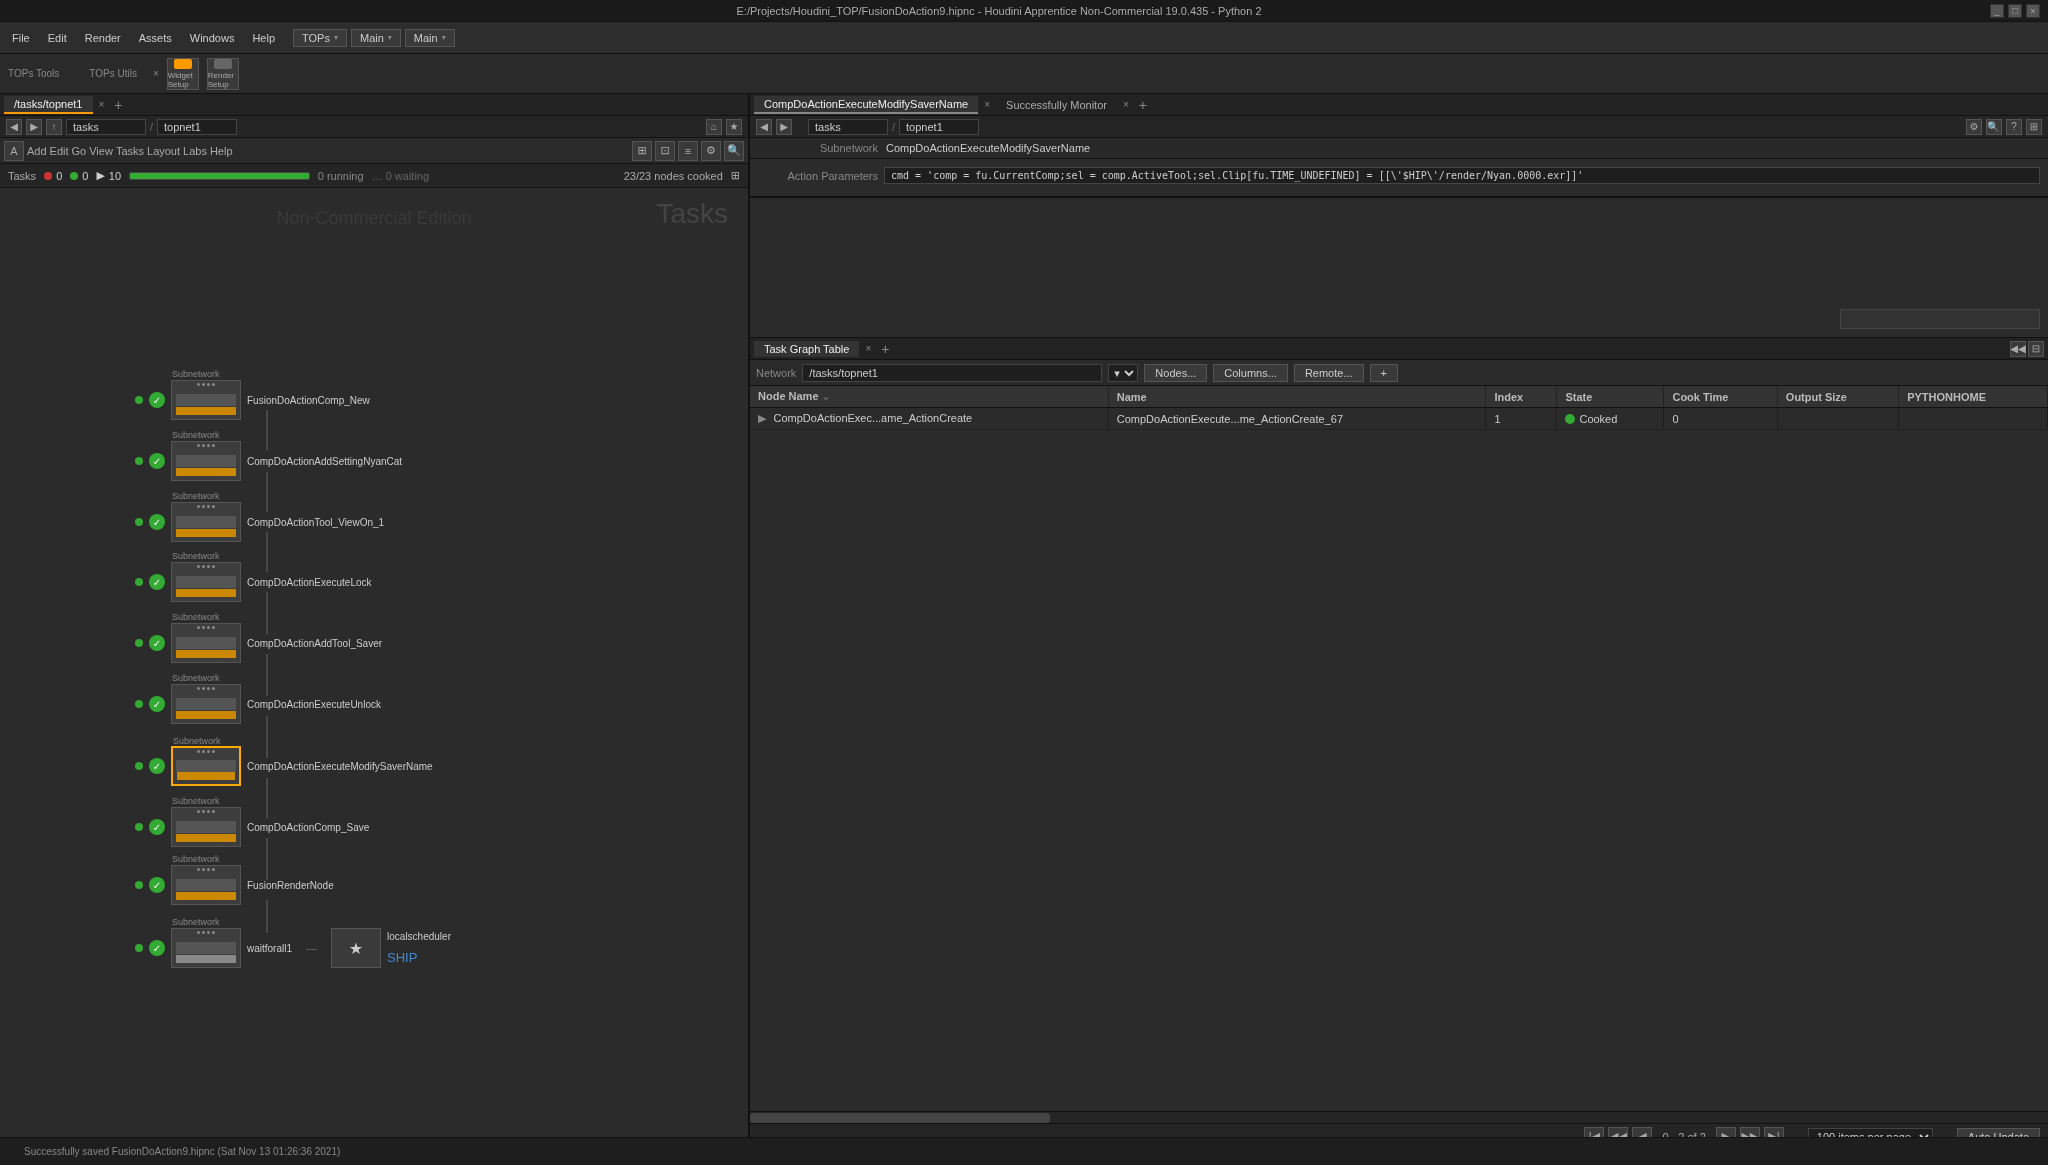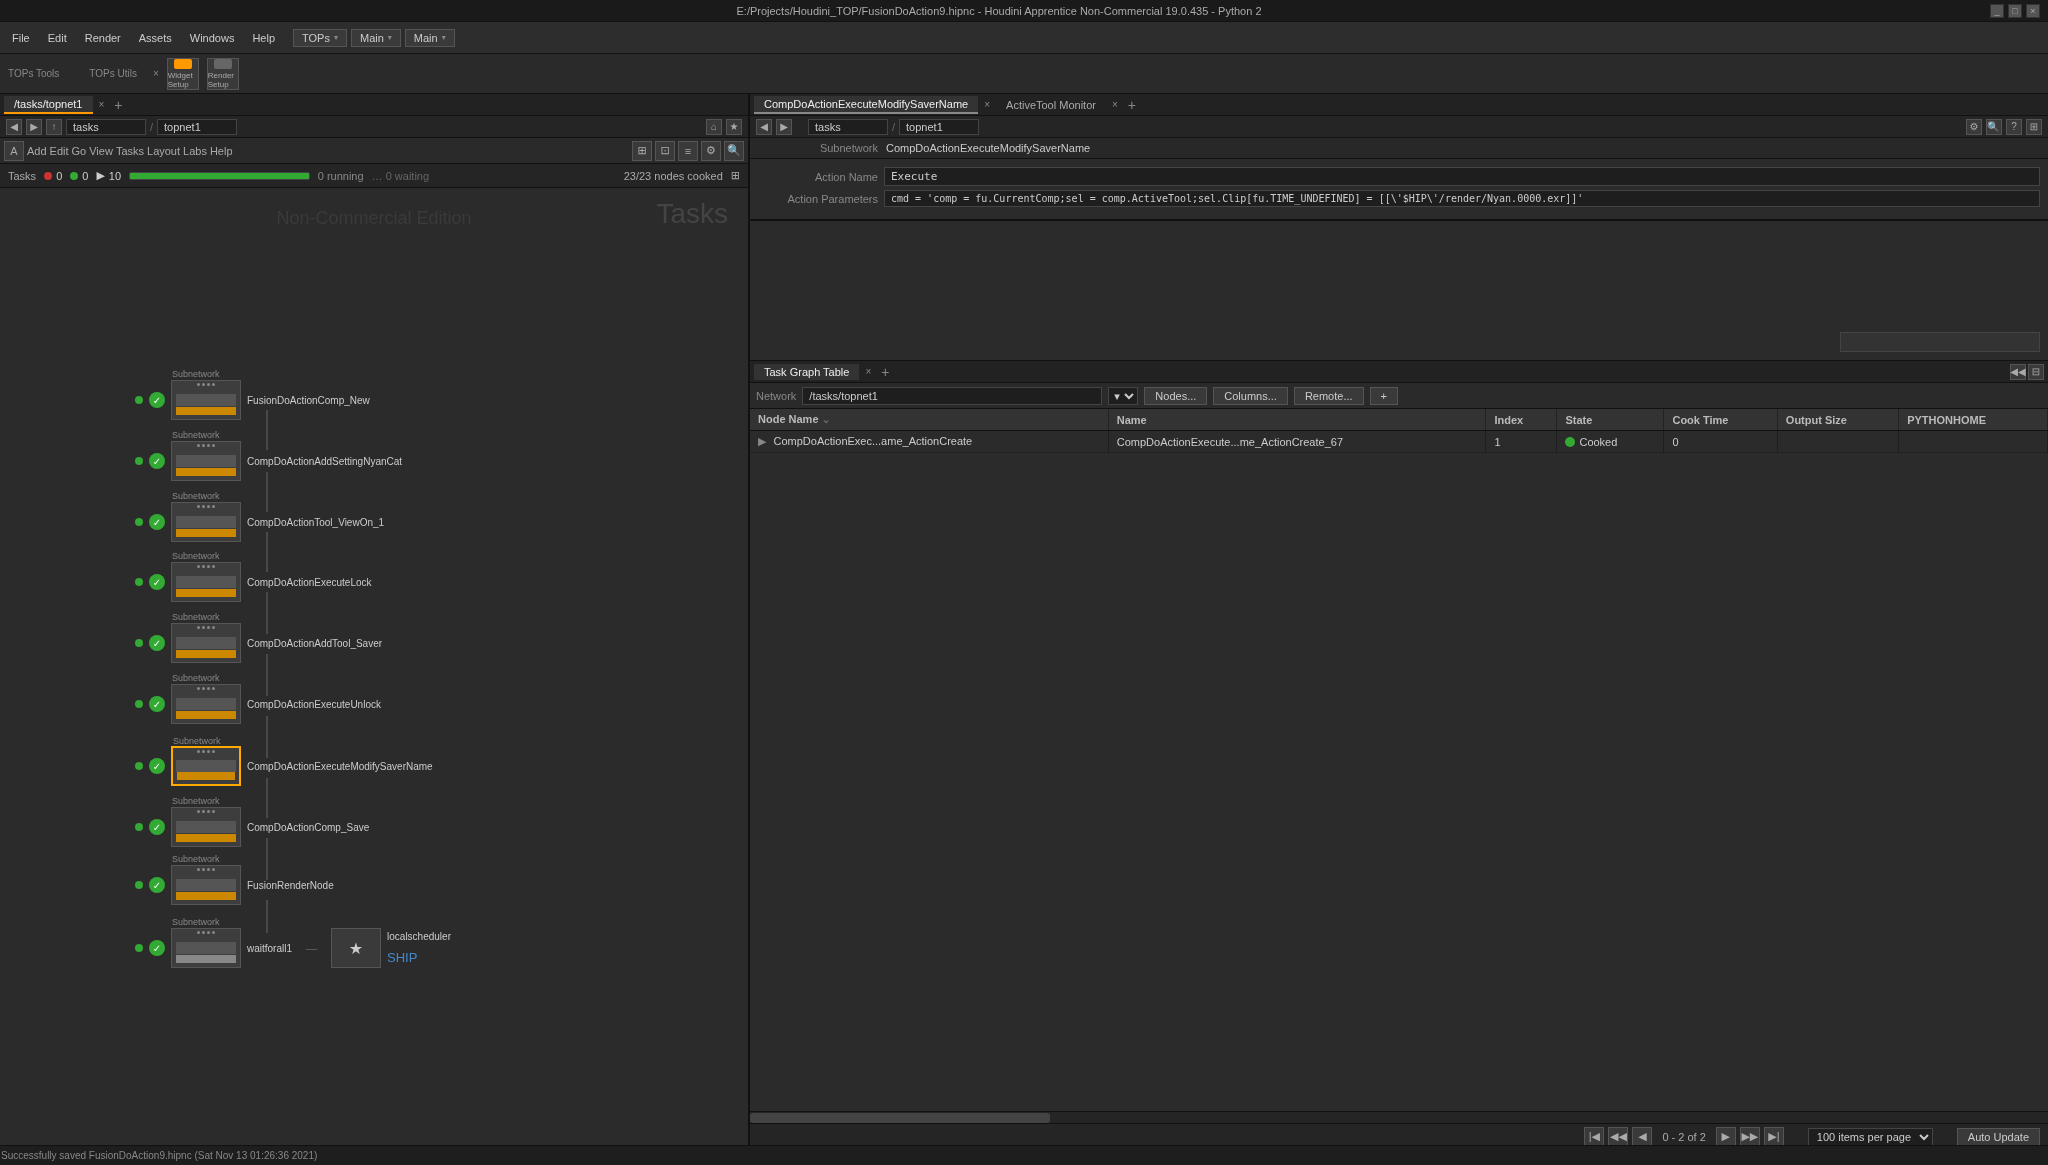--- a/index.html
+++ b/index.html
@@ -491,24 +491,24 @@
       background: #3a3a3a;
       border: 1px solid #555;
       color: #ccc;
       font-size: 11px;
       cursor: pointer;
     }
 
     
     .bottom-status {
       background: #1e1e1e;
-      height: 20px;
-      display: flex;
-      align-items: center;
-      padding: 0 1px;
+      height: 28px;
+      display: flex;
+      align-items: center;
+      padding: 0 24px;
       border-top: 1px solid #111;
       font-size: 10px;
       color: #888;
       position: fixed;
       bottom: 0;
       left: 0; right: 0;
     }
 
     
     .tg-scrollbar {
@@ -844,21 +844,21 @@
   </div>
 
   <div class="right-panel">
 
     <div class="right-tab-bar">
       <div class="right-tab active">
         <span>CompDoActionExecuteModifySaverName</span>
       </div>
       <span style="color:#888;font-size:10px;cursor:pointer;padding:0 4px;">×</span>
       <div class="right-tab">
-        <span>ActiveTool Monitor</span>
+        <span>Successfully Monitor</span>
       </div>
       <span style="color:#888;font-size:10px;cursor:pointer;padding:0 4px;">×</span>
       <div class="panel-tab-add">+</div>
     </div>
 
     <div class="right-nav-bar">
       <div class="breadcrumb-btn">◀</div>
       <div class="breadcrumb-btn">▶</div>
       <div style="width:8px;"></div>
       <span class="breadcrumb-path">tasks</span>
@@ -870,24 +870,20 @@
       <div class="breadcrumb-btn">?</div>
       <div class="breadcrumb-btn">⊞</div>
     </div>
 
     <div style="background:#282828;padding:4px 8px;border-bottom:1px solid #111;display:flex;align-items:center;gap:8px;">
       <span style="color:#888;font-size:11px;width:120px;text-align:right;">Subnetwork</span>
       <span style="color:#ccc;font-size:11px;">CompDoActionExecuteModifySaverName</span>
     </div>
 
     <div class="param-panel">
-      <div class="param-row">
-        <span class="param-label">Action Name</span>
-        <span class="param-value" style="width:200px;">Execute</span>
-      </div>
       <div class="param-row">
         <span class="param-label">Action Parameters</span>
         <span class="param-value wide" style="font-family:monospace;font-size:10px;word-break:break-all;white-space:normal;">cmd = 'comp = fu.CurrentComp;sel = comp.ActiveTool;sel.Clip[fu.TIME_UNDEFINED] = [[\'$HIP\'/render/Nyan.0000.exr]]'</span>
       </div>
     </div>
 
     <div style="flex:1;background:#2b2b2b;min-height:80px;max-height:140px;position:relative;border-bottom:1px solid #111;">
       <div style="position:absolute;right:8px;bottom:8px;width:200px;height:20px;background:#333;border:1px solid #444;"></div>
     </div>
 

